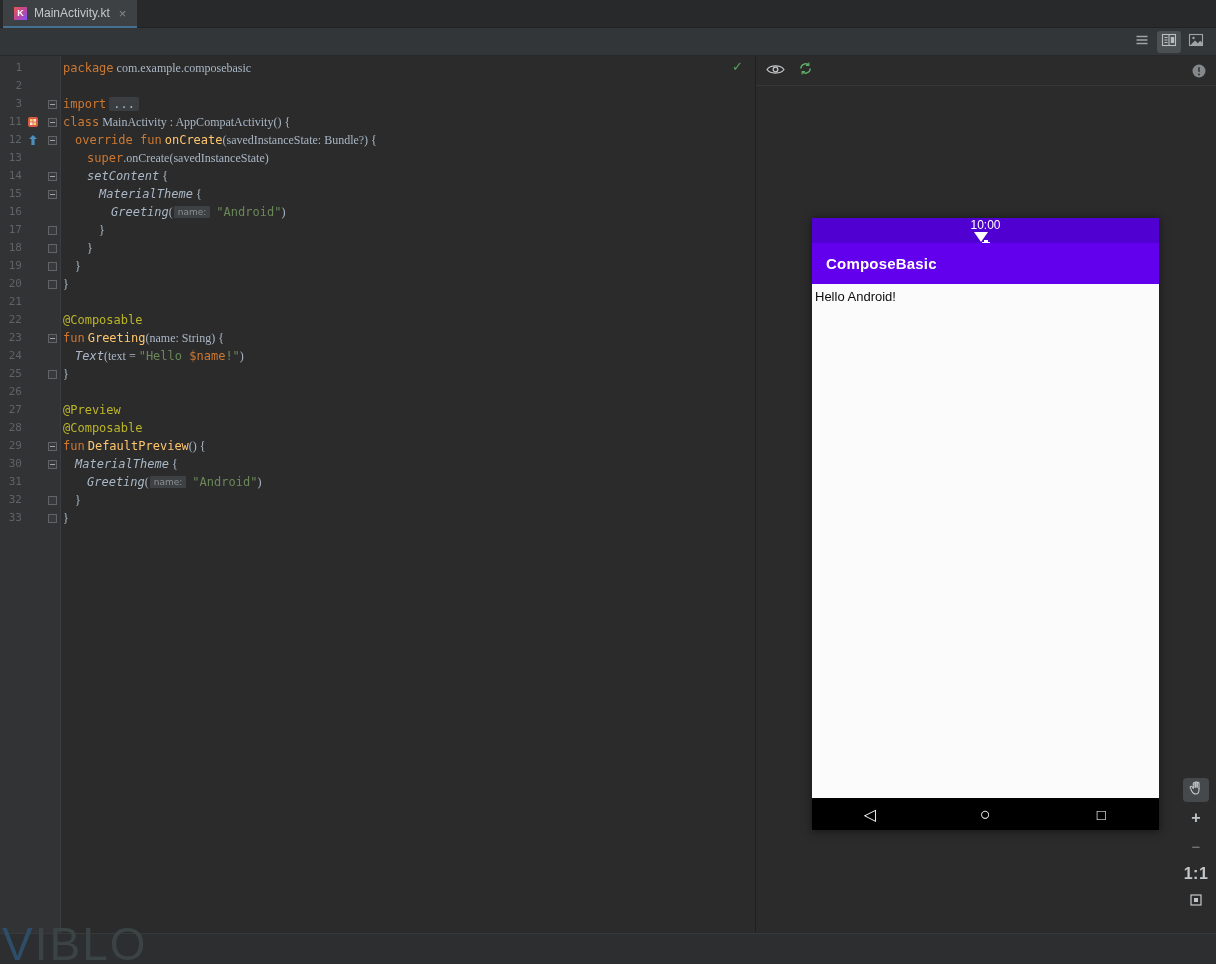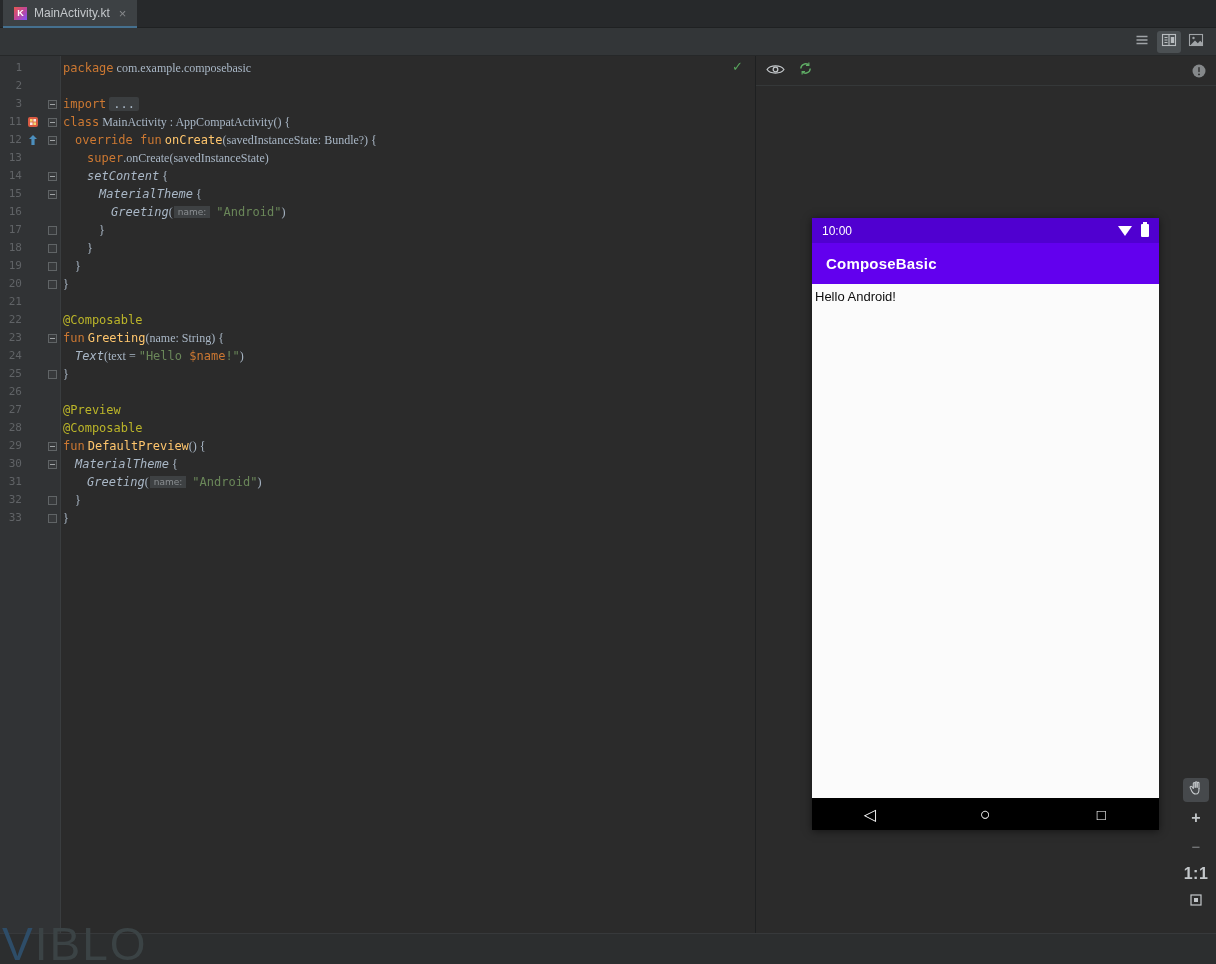--- a/index.html
+++ b/index.html
@@ -355,21 +355,21 @@
             <svg width="14" height="14" viewBox="0 0 14 14">
                 <circle cx="7" cy="7" r="6.5" fill="#85888a"></circle>
                 <rect x="6.3" y="3" width="1.4" height="5.2" rx="0.7" fill="#2b2b2b"></rect>
                 <circle cx="7" cy="10.4" r="0.95" fill="#2b2b2b"></circle>
               </svg>
           </span>
         </div>
       </div>
 
       <div class="phone">
-        <div class="statusbar" style="background: rgb(80, 0, 208);">
+        <div class="statusbar" style="background: rgb(80, 0, 208); flex-direction: column;">
           <span>10:00</span>
           <span class="sbspace"></span>
           <span class="wifi"></span>
           <span class="battery"></span>
         </div>
         <div class="appbar" style="background: rgb(98, 0, 238);">
           <span class="appbartitle">ComposeBasic</span>
         </div>
         <div class="phonebody">
           <span class="hello">Hello Android!</span>

